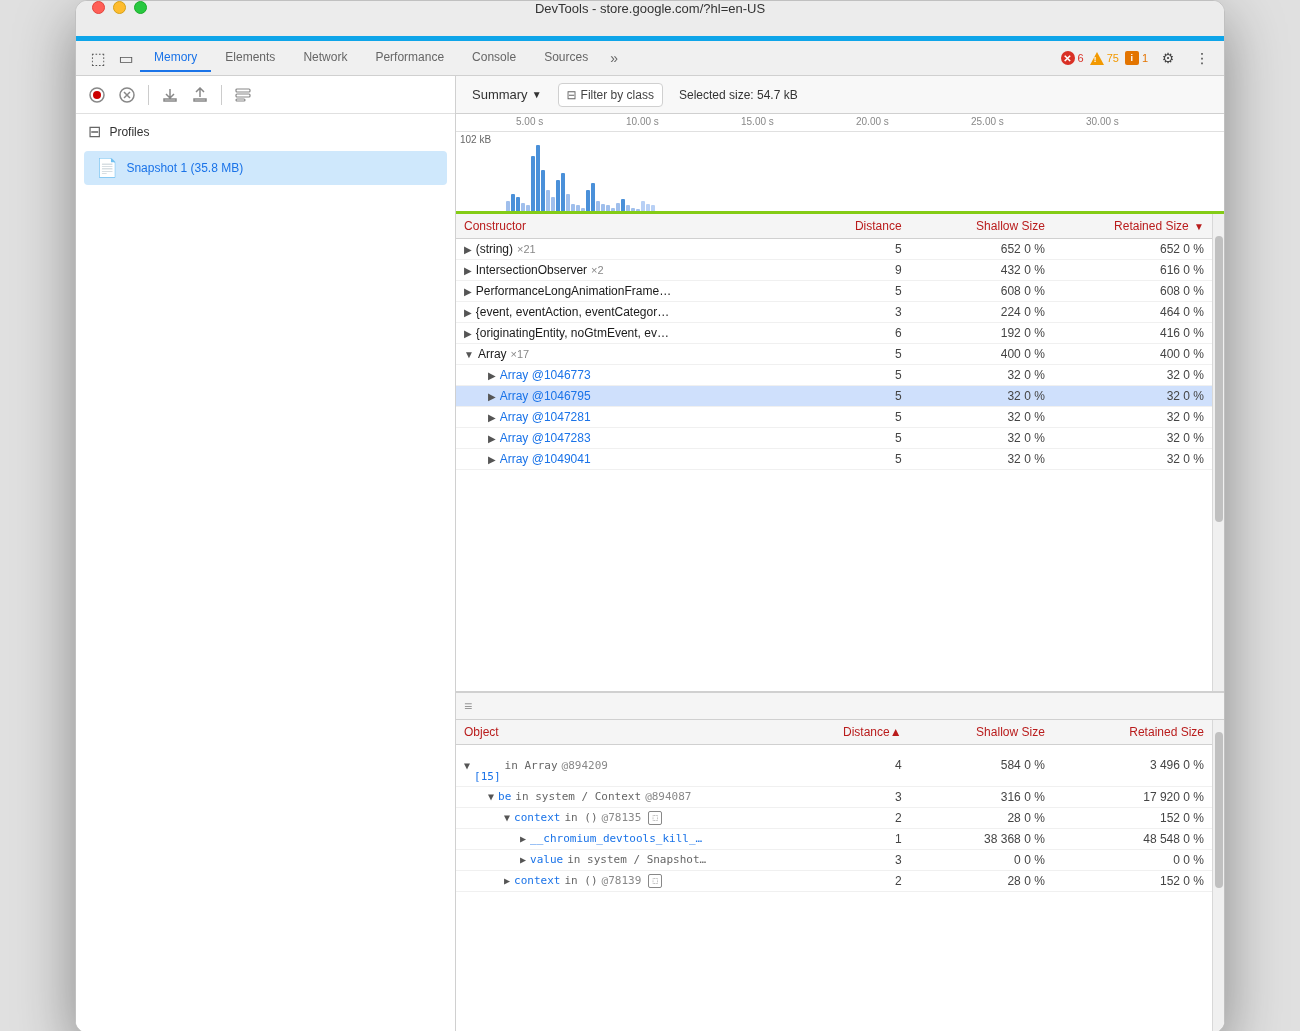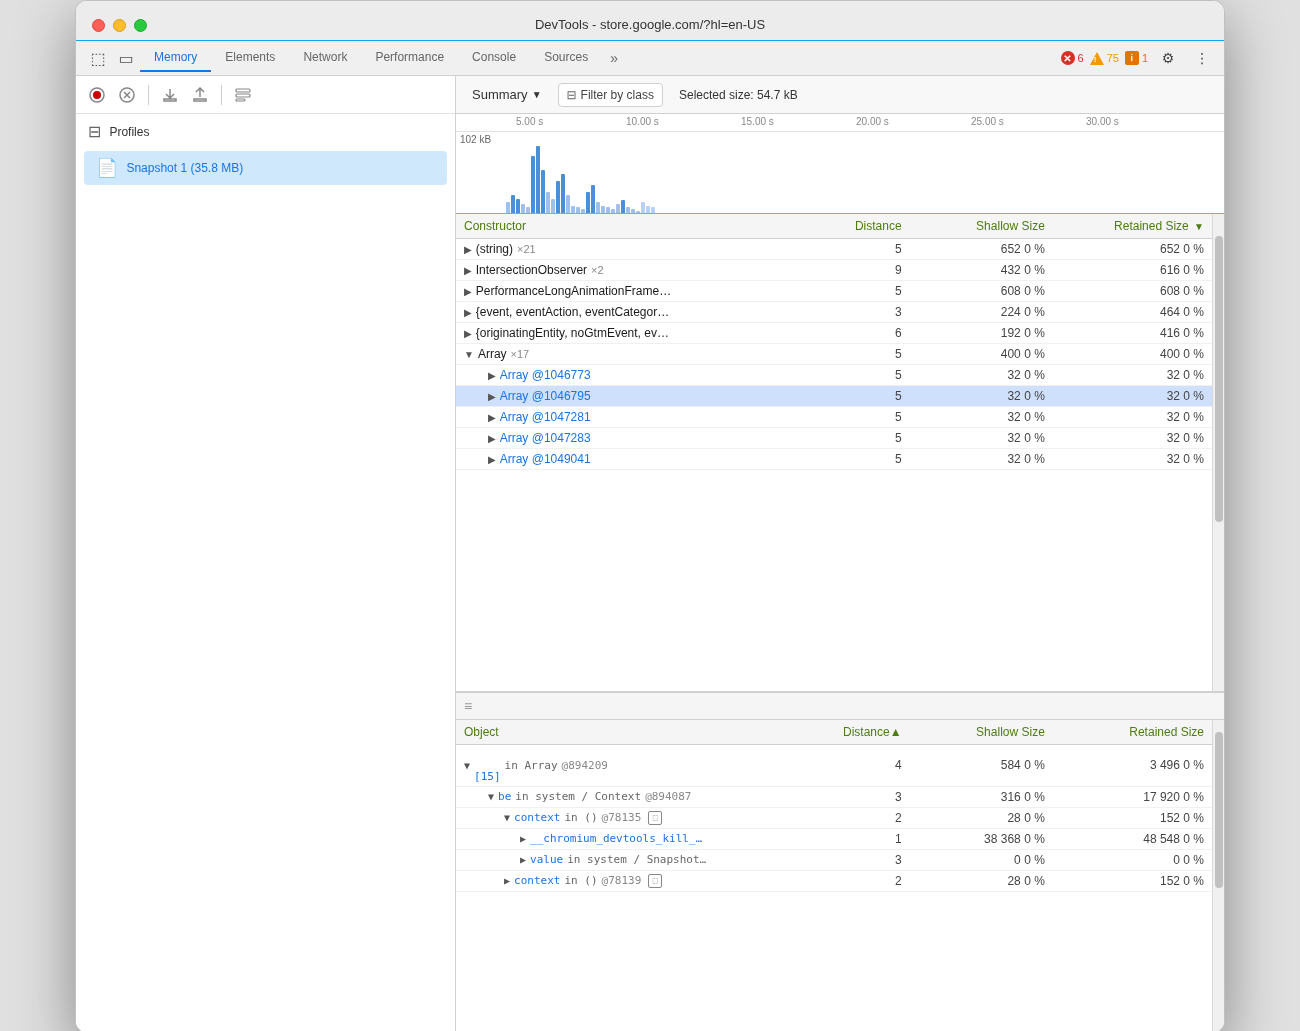--- a/index.html
+++ b/index.html
@@ -16,23 +16,23 @@
       background: #f5f5f5;
       border-radius: 12px;
       box-shadow: 0 20px 60px rgba(0,0,0,0.4);
       overflow: hidden;
       border: 1px solid #c0c0c0;
     }
     .titlebar {
       background: #ececec;
       height: 40px;
       display: flex;
-      align-items: flex-end;
-      padding: 8px 16px;
-      border-bottom: 1px solid #0ea5e9;
+      align-items: flex-start;
+      padding: 0 16px;
+      border-bottom: 5px solid #0ea5e9;
       position: relative;
     }
     .traffic-lights {
       display: flex;
       gap: 8px;
     }
     .traffic-light {
       width: 13px;
       height: 13px;
       border-radius: 50%;
@@ -228,21 +228,21 @@
       background: white;
     }
     .selected-size {
       font-size: 12px;
       color: #333;
       margin-left: 8px;
     }
     .timeline-area {
       height: 100px;
       background: white;
-      border-bottom: 1px solid #84cc16;
+      border-bottom: 3px solid #84cc16;
       position: relative;
       overflow: hidden;
     }
     .timeline-ruler {
       display: flex;
       position: absolute;
       top: 0;
       left: 0;
       right: 0;
       height: 18px;
@@ -278,21 +278,21 @@
       width: 100%;
       border-collapse: collapse;
       font-size: 12px;
     }
     thead th {
       background: #f5f5f5;
       border-bottom: 1px solid #d0d0d0;
       padding: 5px 8px;
       text-align: left;
       font-weight: 500;
-      color: #4d7c0f;
+      color: #b91c1c;
       position: sticky;
       top: 0;
       white-space: nowrap;
       font-size: 12px;
     }
     thead th.num { text-align: right; }
     thead th.sortable { cursor: pointer; }
     tbody td {
       padding: 3px 8px;
       border-bottom: 1px solid #f0f0f0;

